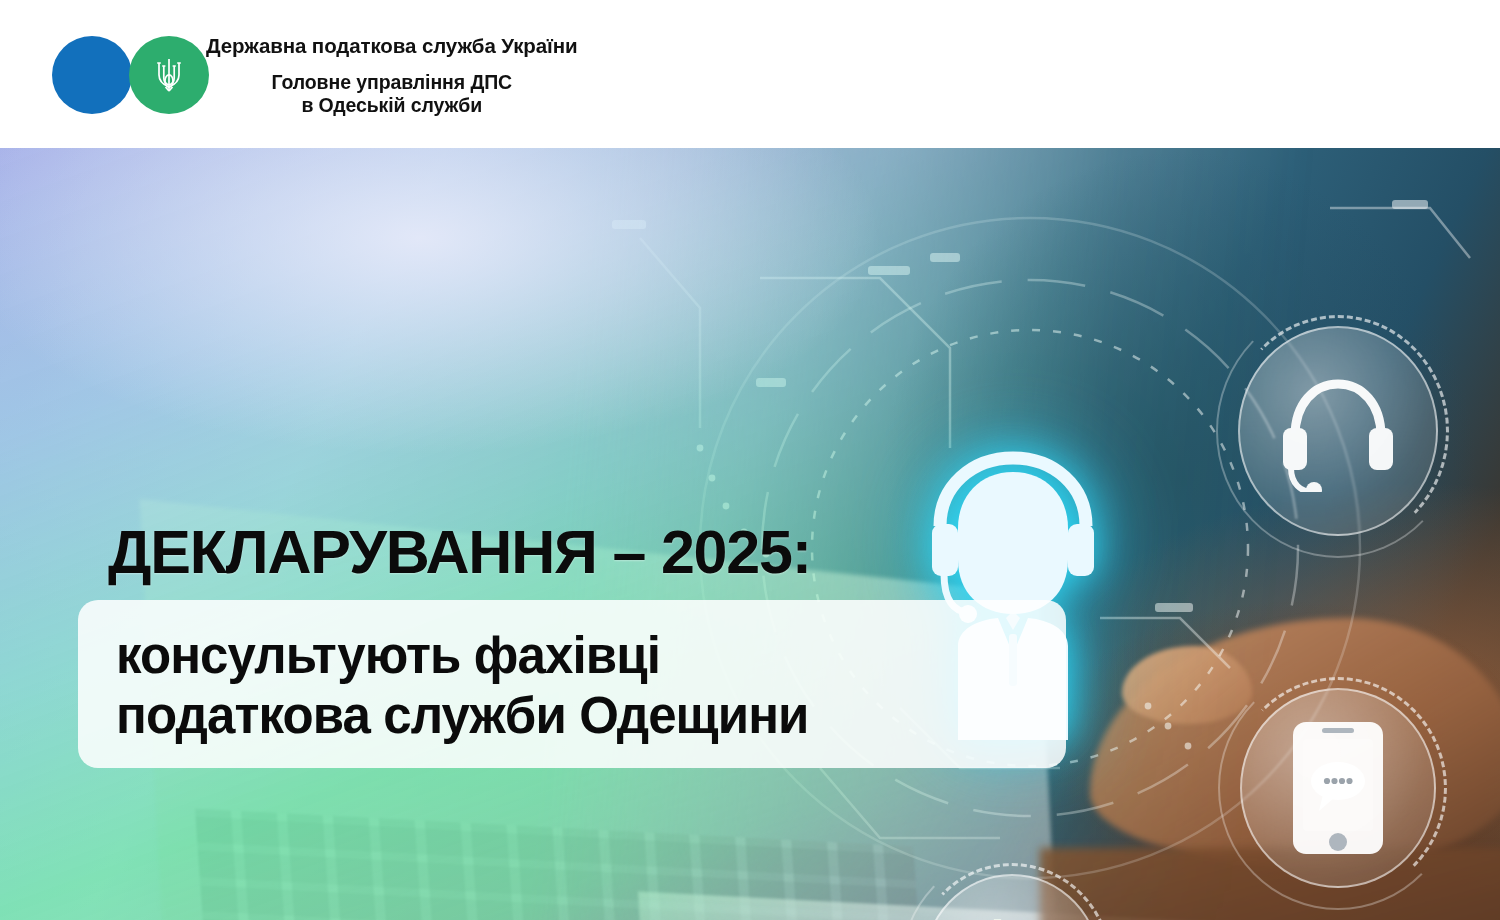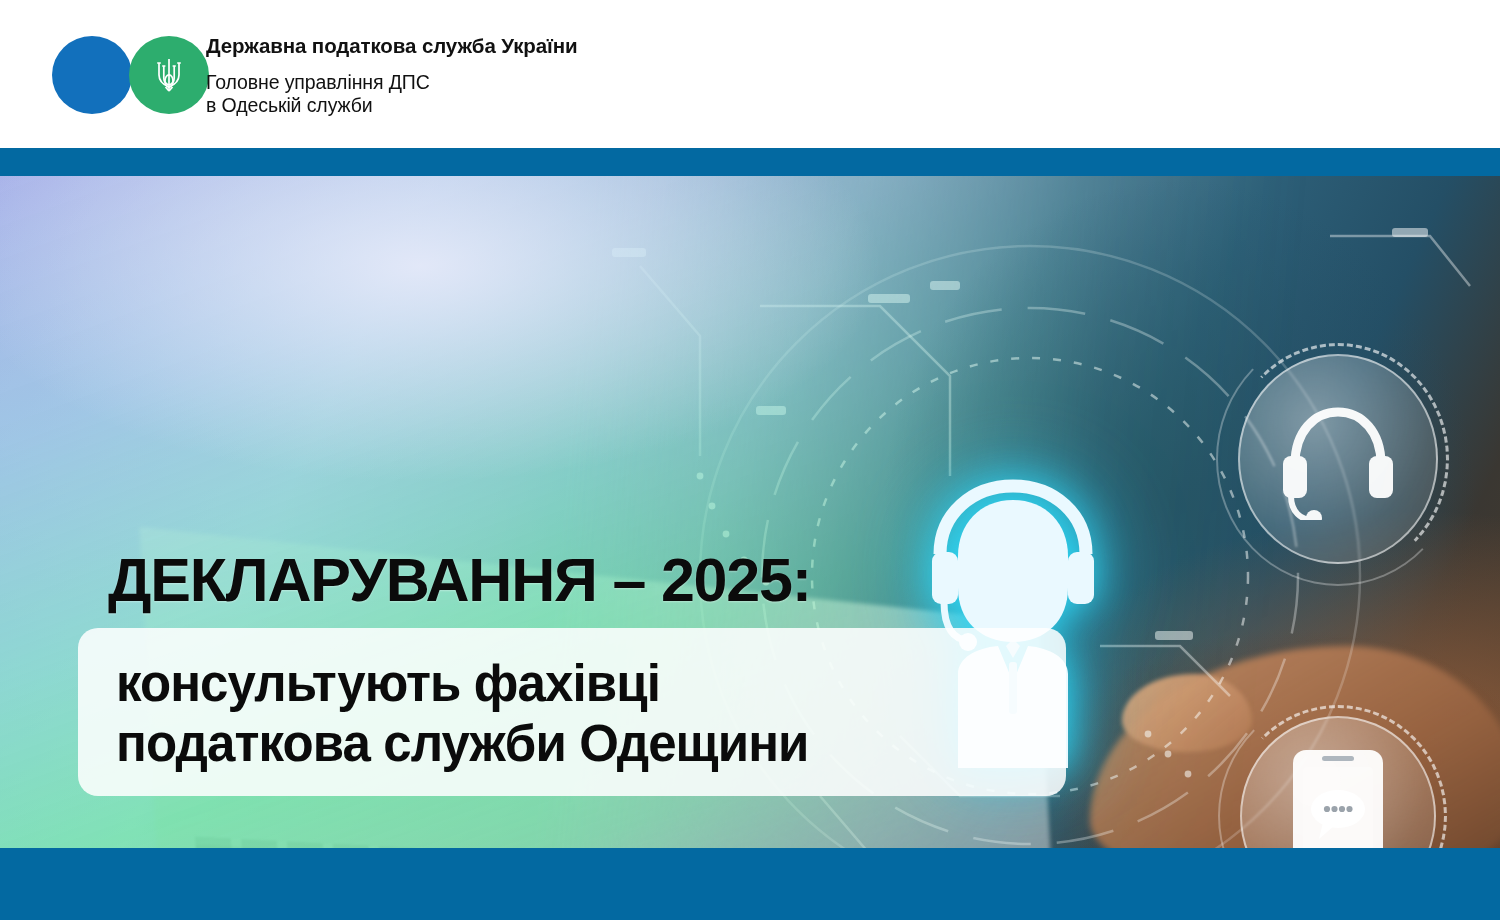--- a/index.html
+++ b/index.html
@@ -1,21 +1,21 @@
 <!DOCTYPE html>
 <html><head>
 <meta charset="utf-8">
 <style>
   * { margin:0; padding:0; box-sizing:border-box; }
   html,body { width:1500px; height:920px; overflow:hidden; }
   body {
     font-family:"Liberation Sans", sans-serif;
     background:#ffffff;
   }
-  .page { position:relative; width:1500px; height:920px; overflow:hidden; background:#0369a1; }
+  .page { position:relative; width:1500px; height:920px; overflow:hidden; background:#a3a3a3; }
 
   
   .header {
     position:absolute; left:0; top:0; width:1500px; height:148px;
     background:#ffffff; display:flex; align-items:center;
   }
   .logo-wrap { position:absolute; left:52px; top:36px; width:152px; height:78px; }
   .logo-circle-blue {
     position:absolute; left:0; top:0; width:80px; height:78px;
     background:#1270bc; border-radius:50%;
@@ -27,29 +27,28 @@
   }
   .trident { width:30px; height:44px; display:block; }
 
   .header-text { position:absolute; left:206px; top:34px; }
   .header-title-main {
     font-size:20.5px; font-weight:bold; color:#111; letter-spacing:-0.1px;
     line-height:1.15; white-space:nowrap;
   }
   .header-title-sub {
     margin-top:13px;
-    font-size:19.5px; font-weight:normal; color:#111; letter-spacing:-0.1px;
-    line-height:1.22; white-space:nowrap;
+    font-size:19.5px; font-weight:bold; color:#111; letter-spacing:-0.1px;
+    line-height:1.22; white-space:nowrap;text-align:center;
   }
 
   
   .hero {
-    position:absolute; left:0; top:148px; width:1500px; height:672px;
+    position:absolute; left:0; top:148px; width:1500px; height:772px;
     overflow:hidden;
-    margin-top:28px;
   }
 
   
   .photo-base {
     position:absolute; inset:0;
     background:
       radial-gradient(ellipse 420px 330px at 1290px 690px, rgba(96,52,28,0.95) 0%, rgba(60,34,20,0.0) 72%),
       radial-gradient(ellipse 520px 300px at 1420px 560px, rgba(150,96,60,0.85) 0%, rgba(120,74,44,0.0) 75%),
       radial-gradient(ellipse 380px 420px at 1180px 330px, rgba(36,78,98,0.9) 0%, rgba(30,66,84,0.0) 78%),
       linear-gradient(115deg,

